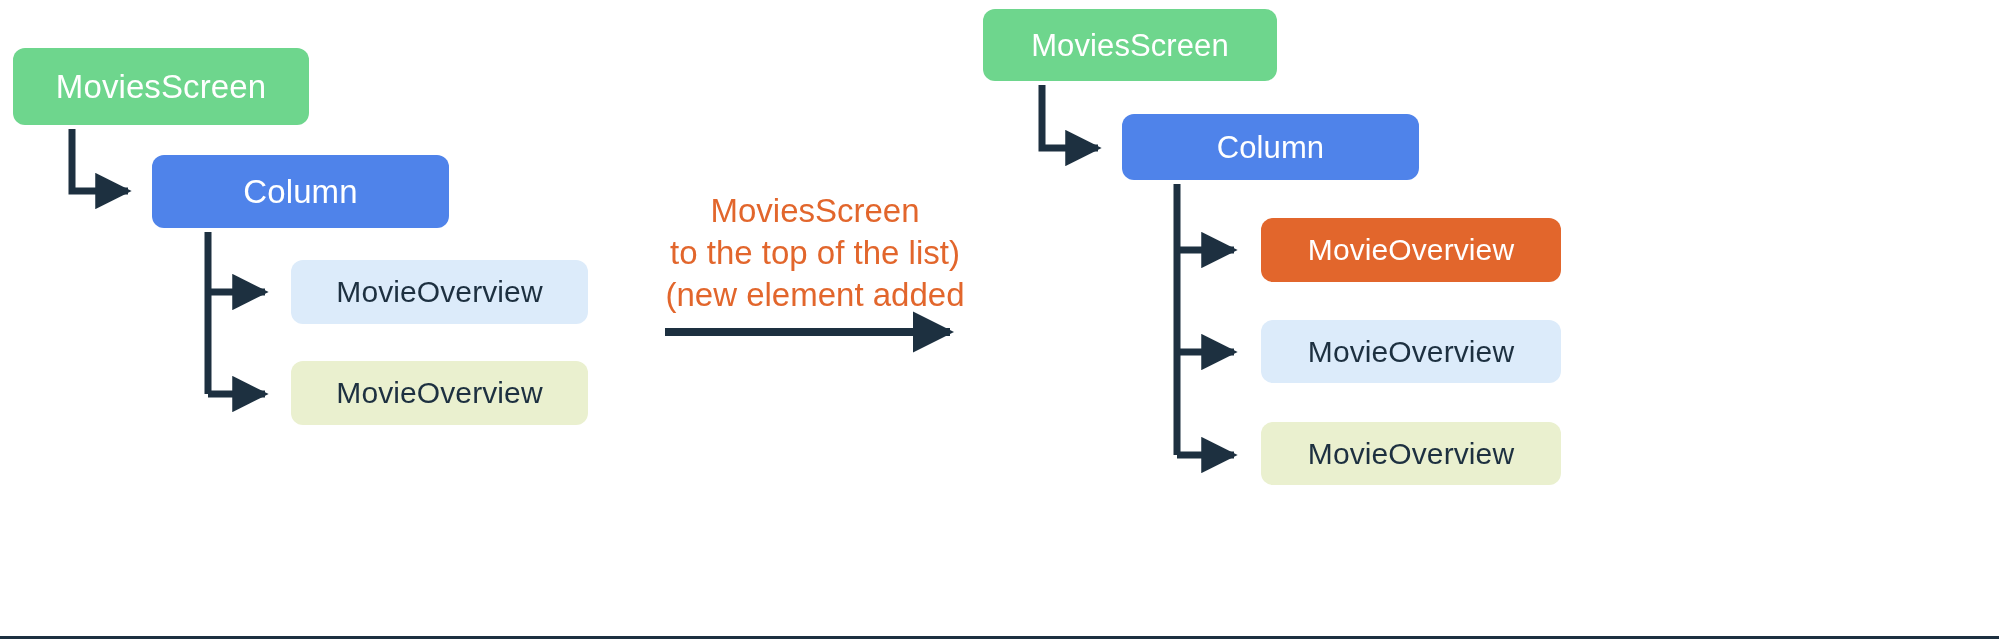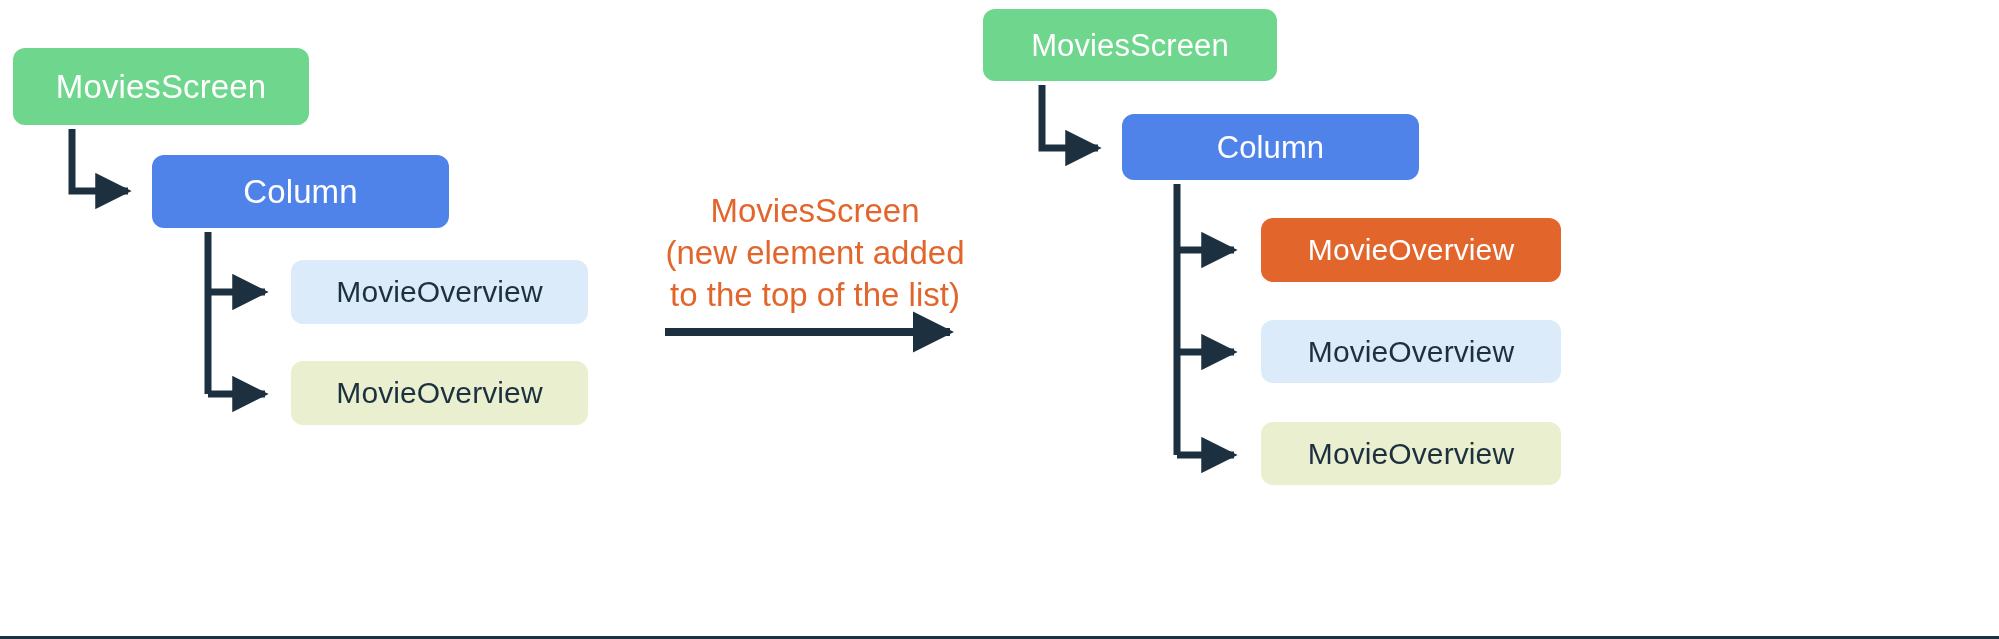--- a/index.html
+++ b/index.html
@@ -149,22 +149,22 @@
   <div class="node n-l-mo1">
     <span class="node-label">MovieOverview</span>
   </div>
 
   <div class="node n-l-mo2">
     <span class="node-label">MovieOverview</span>
   </div>
 
   <div class="caption">
     <span>MoviesScreen</span>
+    <span>to the top of the list)</span>
     <span>(new element added</span>
-    <span>to the top of the list)</span>
   </div>
 
   <div class="node n-r-movies">
     <span class="node-label">MoviesScreen</span>
   </div>
 
   <div class="node n-r-column">
     <span class="node-label">Column</span>
   </div>
 

